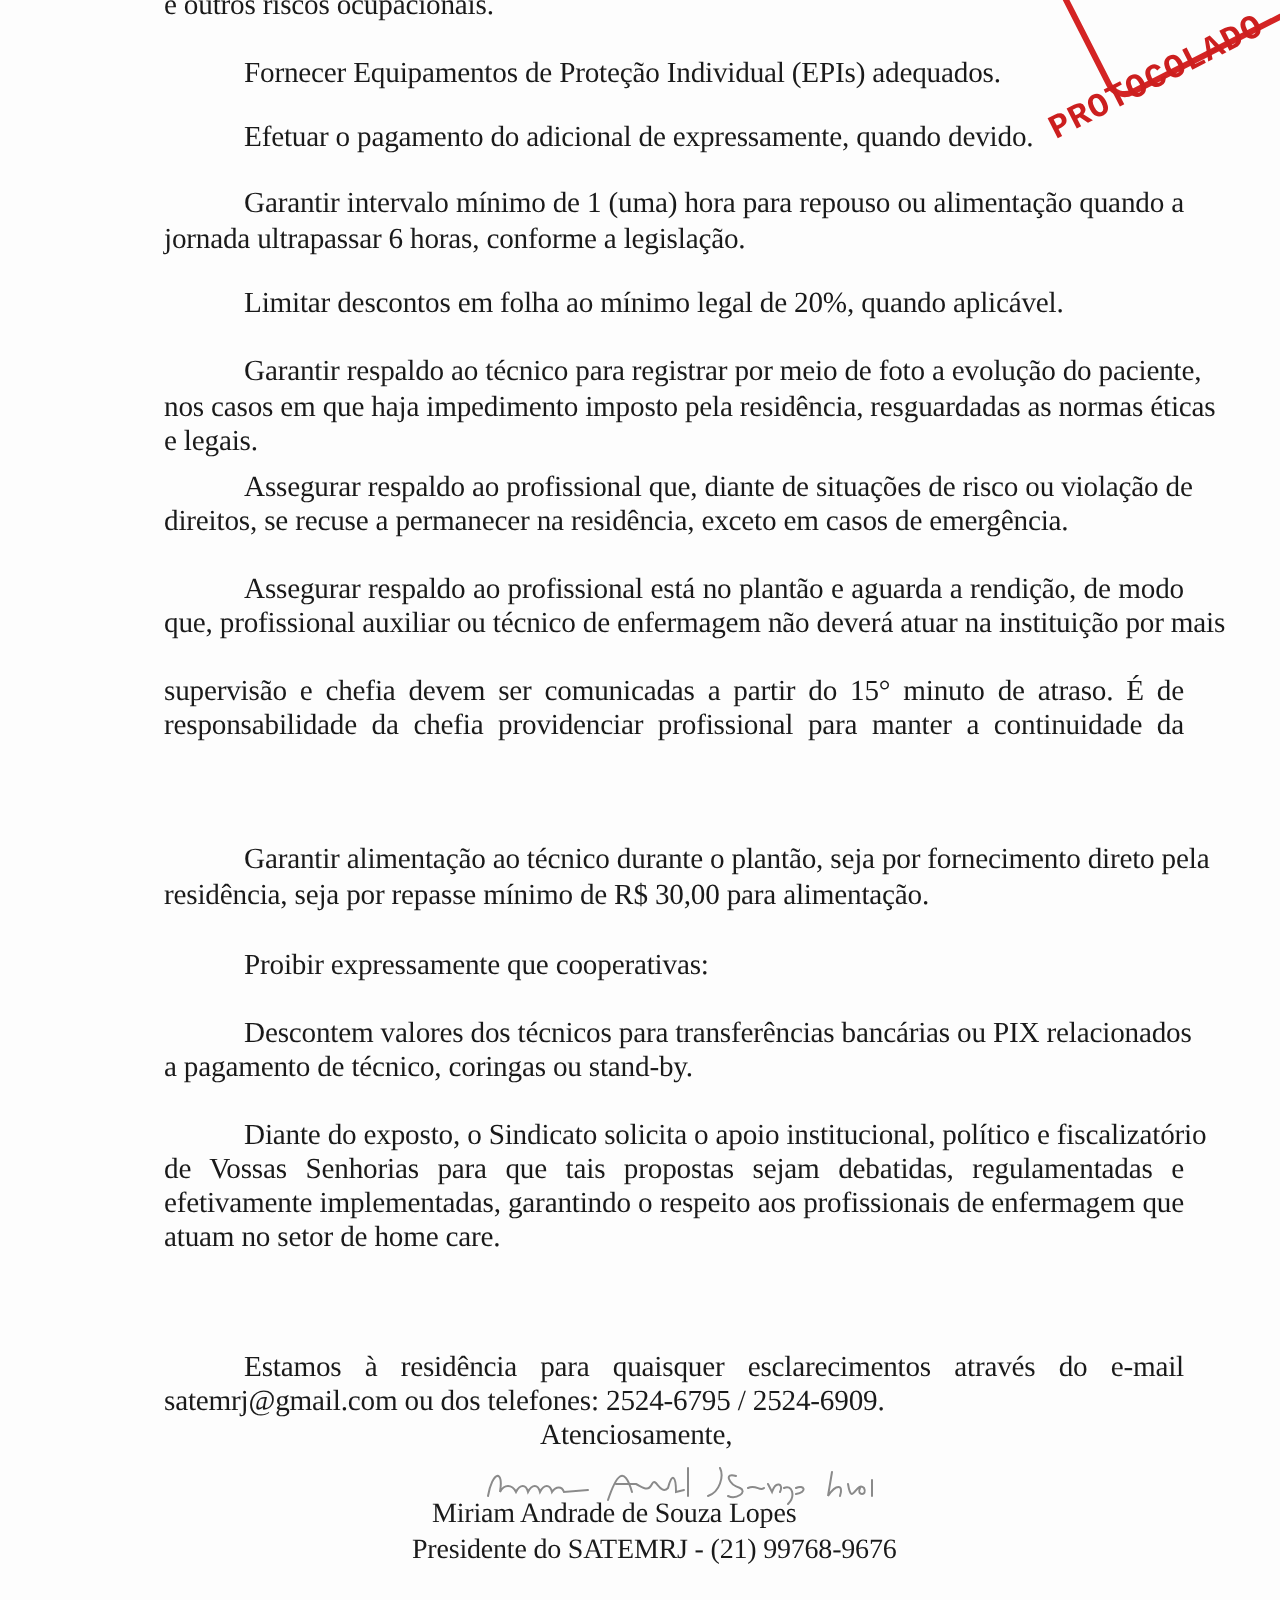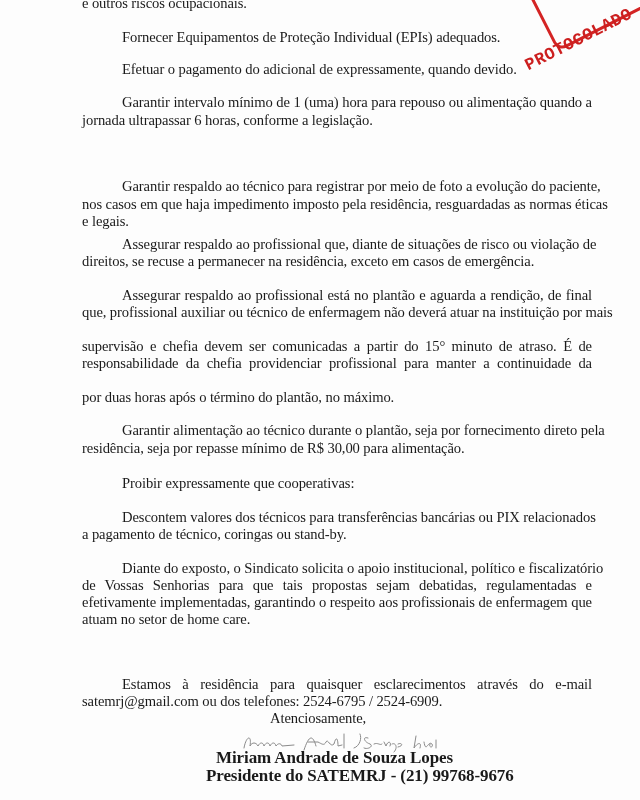--- a/index.html
+++ b/index.html
@@ -10,52 +10,52 @@
         white-space: nowrap; letter-spacing: -0.1px; }
   .ln.ind { left: 122px; width: 470px; }
   .ln.just { text-align: justify; text-align-last: justify; }
   .stamp { position: absolute; left: 512px; top: -38px; width: 190px; height: 95px;
            border: 3px solid #d42424; border-radius: 10px; transform: rotate(-27deg);
            transform-origin: left top; }
   .stamp-text { position: absolute; left: 522px; top: 58px; transform: rotate(-27deg);
                 transform-origin: left top; color: #cc1f1f; font-family: "Liberation Mono", monospace;
                 font-weight: bold; font-size: 17px; letter-spacing: 0.5px; }
   .sign { position: absolute; left: 238px; top: 728px; width: 210px; height: 28px; }
-  .bold { font-weight: bold; font-size: 17px; text-align: right; }
+  .bold { font-weight: normal; font-size: 14px; text-align: right; }
 </style>
 </head>
 <body>
 
 <div class="page">
 
   <div class="stamp"></div>
   <div class="stamp-text">PROTOCOLADO</div>
 
   <div class="ln" style="top:-5px">e outros riscos ocupacionais.</div>
 
   <div class="ln ind" style="top:29px">Fornecer Equipamentos de Proteção Individual (EPIs) adequados.</div>
 
   <div class="ln ind" style="top:61px">Efetuar o pagamento do adicional de expressamente, quando devido.</div>
 
   <div class="ln ind just" style="top:94px">Garantir intervalo mínimo de 1 (uma) hora para repouso ou alimentação quando a</div>
   <div class="ln" style="top:112px">jornada ultrapassar 6 horas, conforme a legislação.</div>
 
+  <div class="ln ind" style="top:144px">Limitar descontos em folha ao mínimo legal de 20%, quando aplicável.</div>
 
   <div class="ln ind just" style="top:178px">Garantir respaldo ao técnico para registrar por meio de foto a evolução do paciente,</div>
   <div class="ln just" style="top:196px">nos casos em que haja impedimento imposto pela residência, resguardadas as normas éticas</div>
   <div class="ln" style="top:213px">e legais.</div>
 
   <div class="ln ind just" style="top:236px">Assegurar respaldo ao profissional que, diante de situações de risco ou violação de</div>
   <div class="ln" style="top:253px">direitos, se recuse a permanecer na residência, exceto em casos de emergência.</div>
 
-  <div class="ln ind just" style="top:287px">Assegurar respaldo ao profissional está no plantão e aguarda a rendição, de final</div>
+  <div class="ln ind just" style="top:287px">Assegurar respaldo ao profissional está no plantão e aguarda a rendição, de modo</div>
   <div class="ln just" style="top:304px">que, profissional auxiliar ou técnico de enfermagem não deverá atuar na instituição por mais</div>
   <div class="ln just" style="top:338px">supervisão e chefia devem ser comunicadas a partir do 15° minuto de atraso. É de</div>
   <div class="ln just" style="top:355px">responsabilidade da chefia providenciar profissional para manter a continuidade da</div>
-  <div class="ln" style="top:389px">por duas horas após o término do plantão, no máximo.</div>
 
   <div class="ln ind just" style="top:422px">Garantir alimentação ao técnico durante o plantão, seja por fornecimento direto pela</div>
   <div class="ln" style="top:440px">residência, seja por repasse mínimo de R$ 30,00 para alimentação.</div>
 
   <div class="ln ind" style="top:475px">Proibir expressamente que cooperativas:</div>
 
   <div class="ln ind just" style="top:509px">Descontem valores dos técnicos para transferências bancárias ou PIX relacionados</div>
   <div class="ln" style="top:526px">a pagamento de técnico, coringas ou stand-by.</div>
 
   <div class="ln ind just" style="top:560px">Diante do exposto, o Sindicato solicita o apoio institucional, político e fiscalizatório</div>

